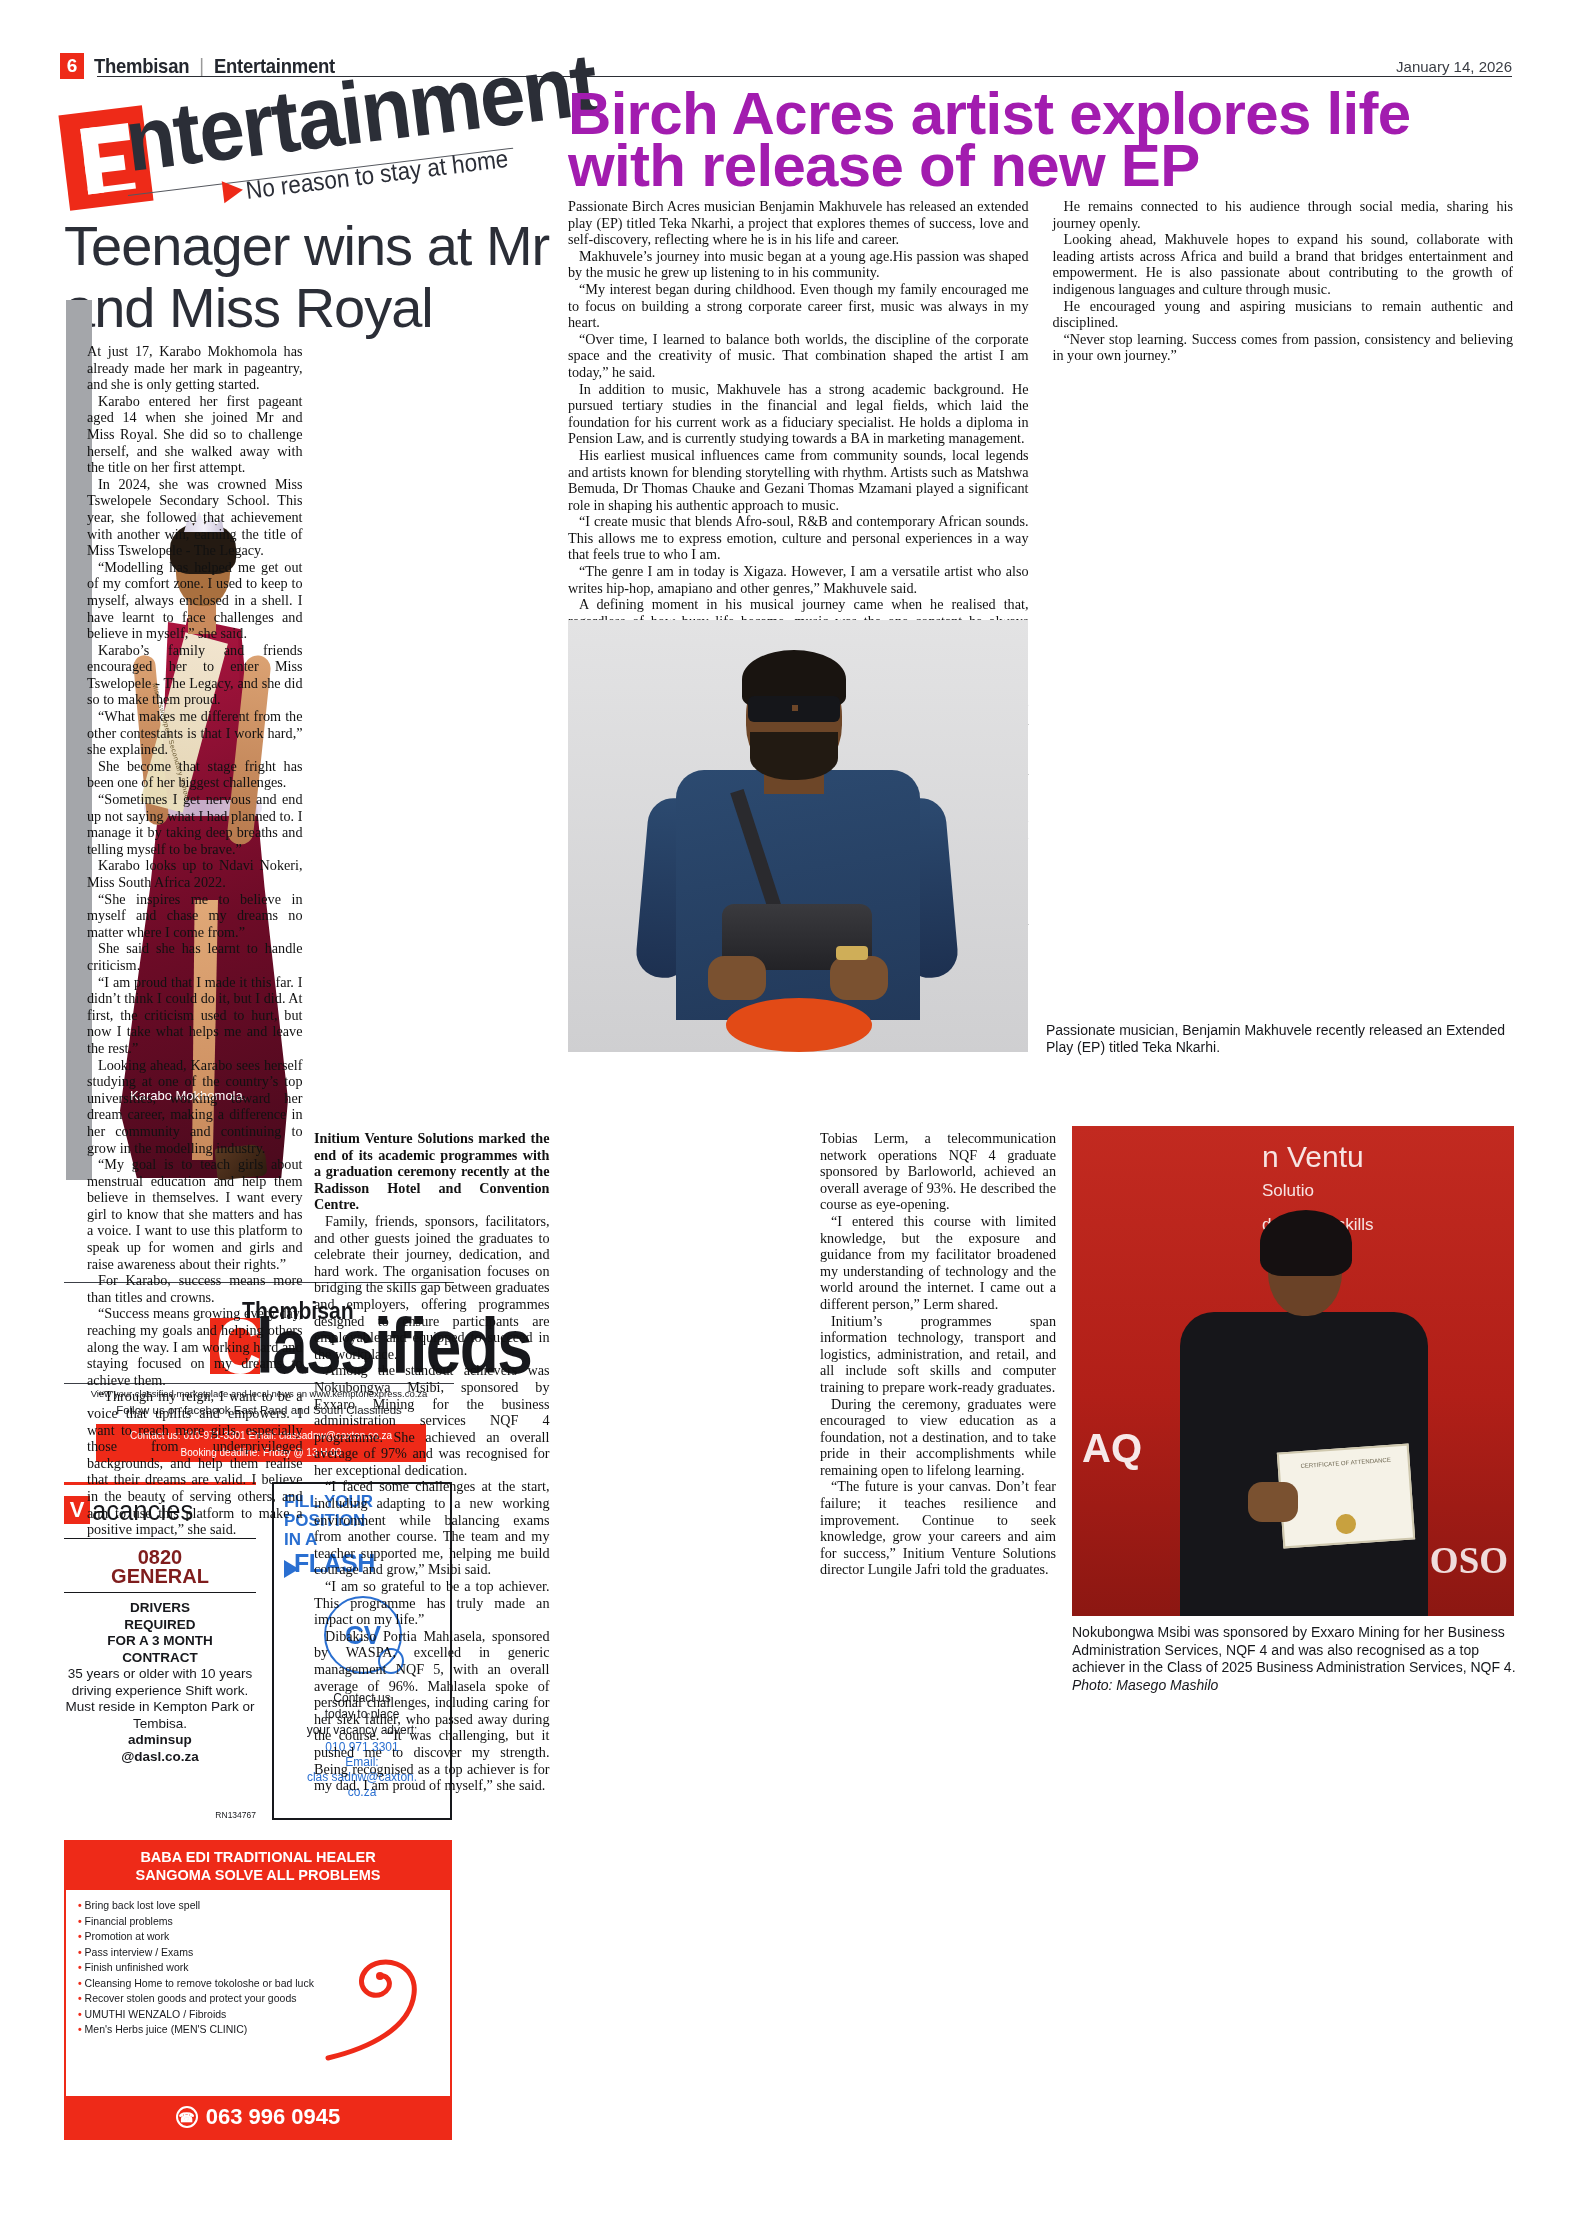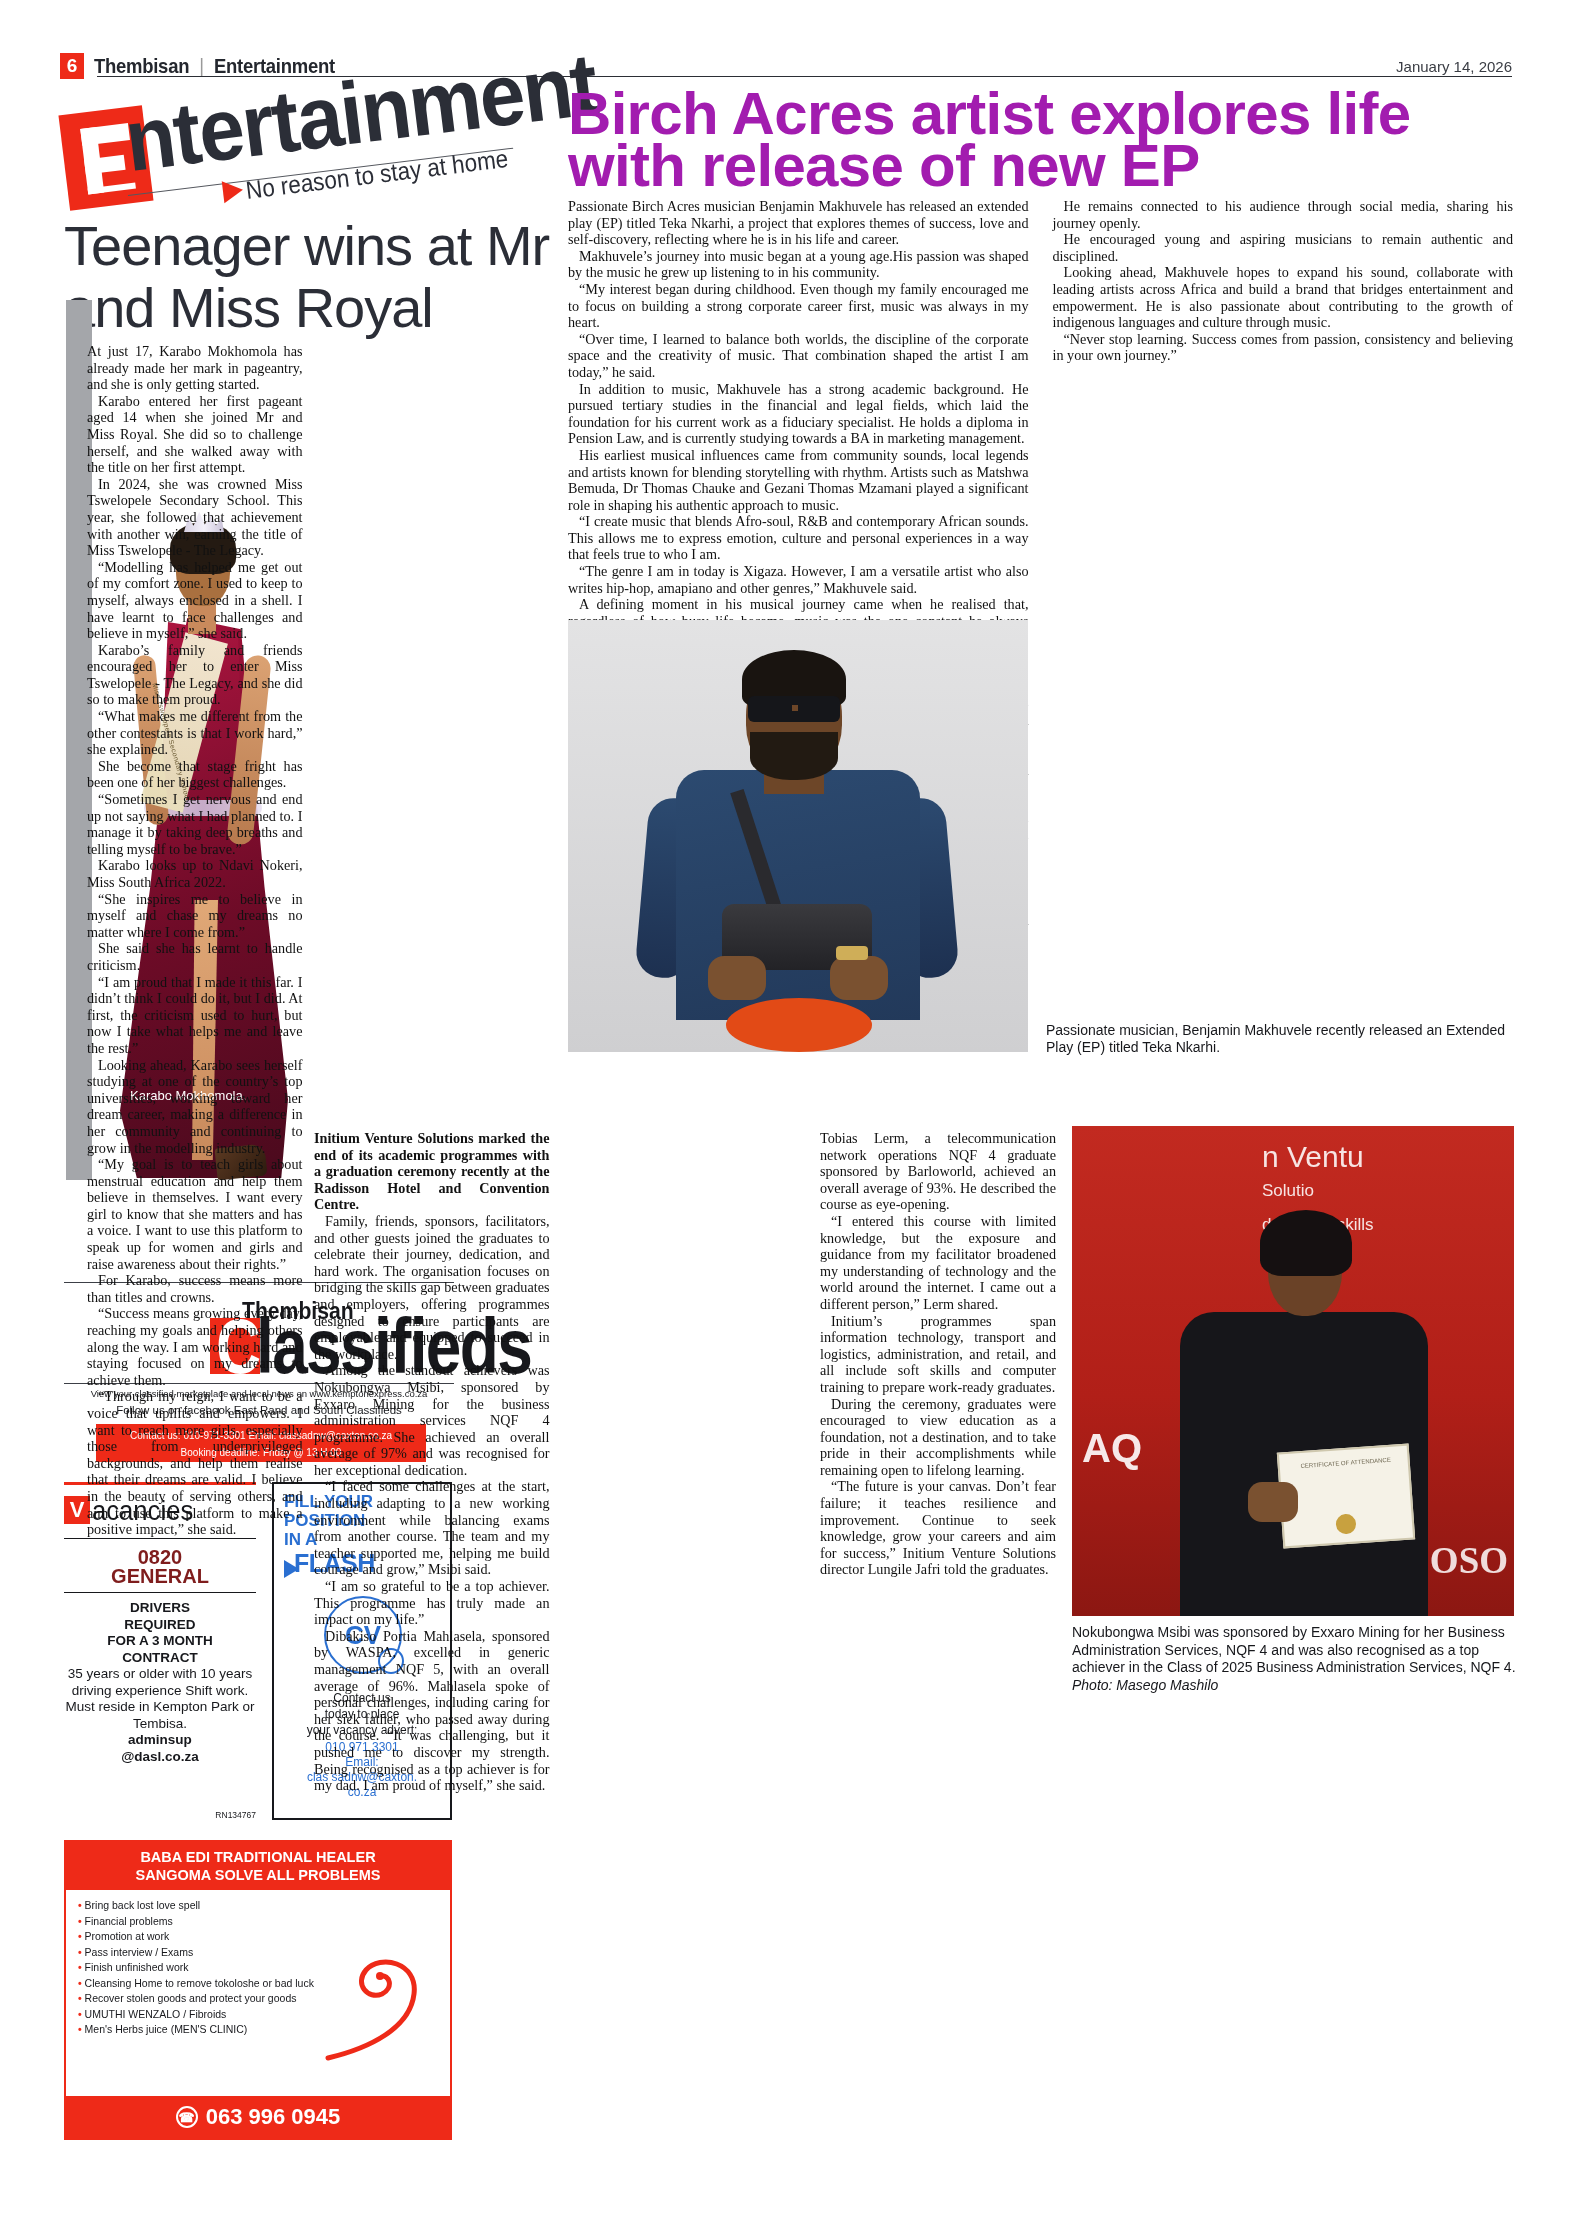--- a/index.html
+++ b/index.html
@@ -572,22 +572,22 @@
       <p>“I want listeners to feel seen and understood,” he said.</p>
       <p>One of his most meaningful milestones has been collaborating with respected industry artists, including the late Mambawulela and King Salah.</p>
       <p>“My collaboration with the late Mambawulela is very close to my heart.”</p>
       <p>Over the years, his music has become more refined and deeply personal. He has learned to trust his voice while blending professional discipline with creative expression. Like many artists, he has faced challenges.</p>
       <p>“I overcame it through discipline and prioritising what matters,” he said.</p>
       <p>Another challenge was finding his authentic sound in a competitive industry. Staying true to himself, he said, has always guided his journey.</p>
       <p>Addressing the rapidly changing digital music landscape, Makhuvele said adaptability has been key.</p>
       <p>“I embrace digital platforms for distribution, engagement and visibility. Understanding technology helps me reach a wider audience.</p>
       <p>“The toughest part is staying consistent in a fast-moving world where trends change quickly,” he said.</p>
       <p>He remains connected to his audience through social media, sharing his journey openly.</p>
+      <p>Looking ahead, Makhuvele hopes to expand his sound, collaborate with leading artists across Africa and build a brand that bridges entertainment and empowerment. He is also passionate about contributing to the growth of indigenous languages and culture through music.</p>
       <p>He encouraged young and aspiring musicians to remain authentic and disciplined.</p>
-      <p>Looking ahead, Makhuvele hopes to expand his sound, collaborate with leading artists across Africa and build a brand that bridges entertainment and empowerment. He is also passionate about contributing to the growth of indigenous languages and culture through music.</p>
       <p>“Never stop learning. Success comes from passion, consistency and believing in your own journey.”</p>
     </div>
   <div class="a2-caption">Passionate musician, Benjamin Makhuvele recently released an Extended Play (EP) titled Teka Nkarhi.</div>
 
   <div class="a3-cols">
       <p class="first">Initium Venture Solutions marked the end of its academic programmes with a graduation ceremony recently at the Radisson Hotel and Convention Centre.</p>
       <p>Family, friends, sponsors, facilitators, and other guests joined the graduates to celebrate their journey, dedication, and hard work. The organisation focuses on bridging the skills gap between graduates and employers, offering programmes designed to ensure participants are employable and equipped to succeed in the workplace.</p>
       <p>Among the standout achievers was Nokubongwa Msibi, sponsored by Exxaro Mining for the business administration services NQF 4 programme. She achieved an overall average of 97% and was recognised for her exceptional dedication.</p>
       <p>“I faced some challenges at the start, including adapting to a new working environment while balancing exams from another course. The team and my teacher supported me, helping me build courage and grow,” Msibi said.</p>
       <p>“I am so grateful to be a top achiever. This programme has truly made an impact on my life.”</p>

